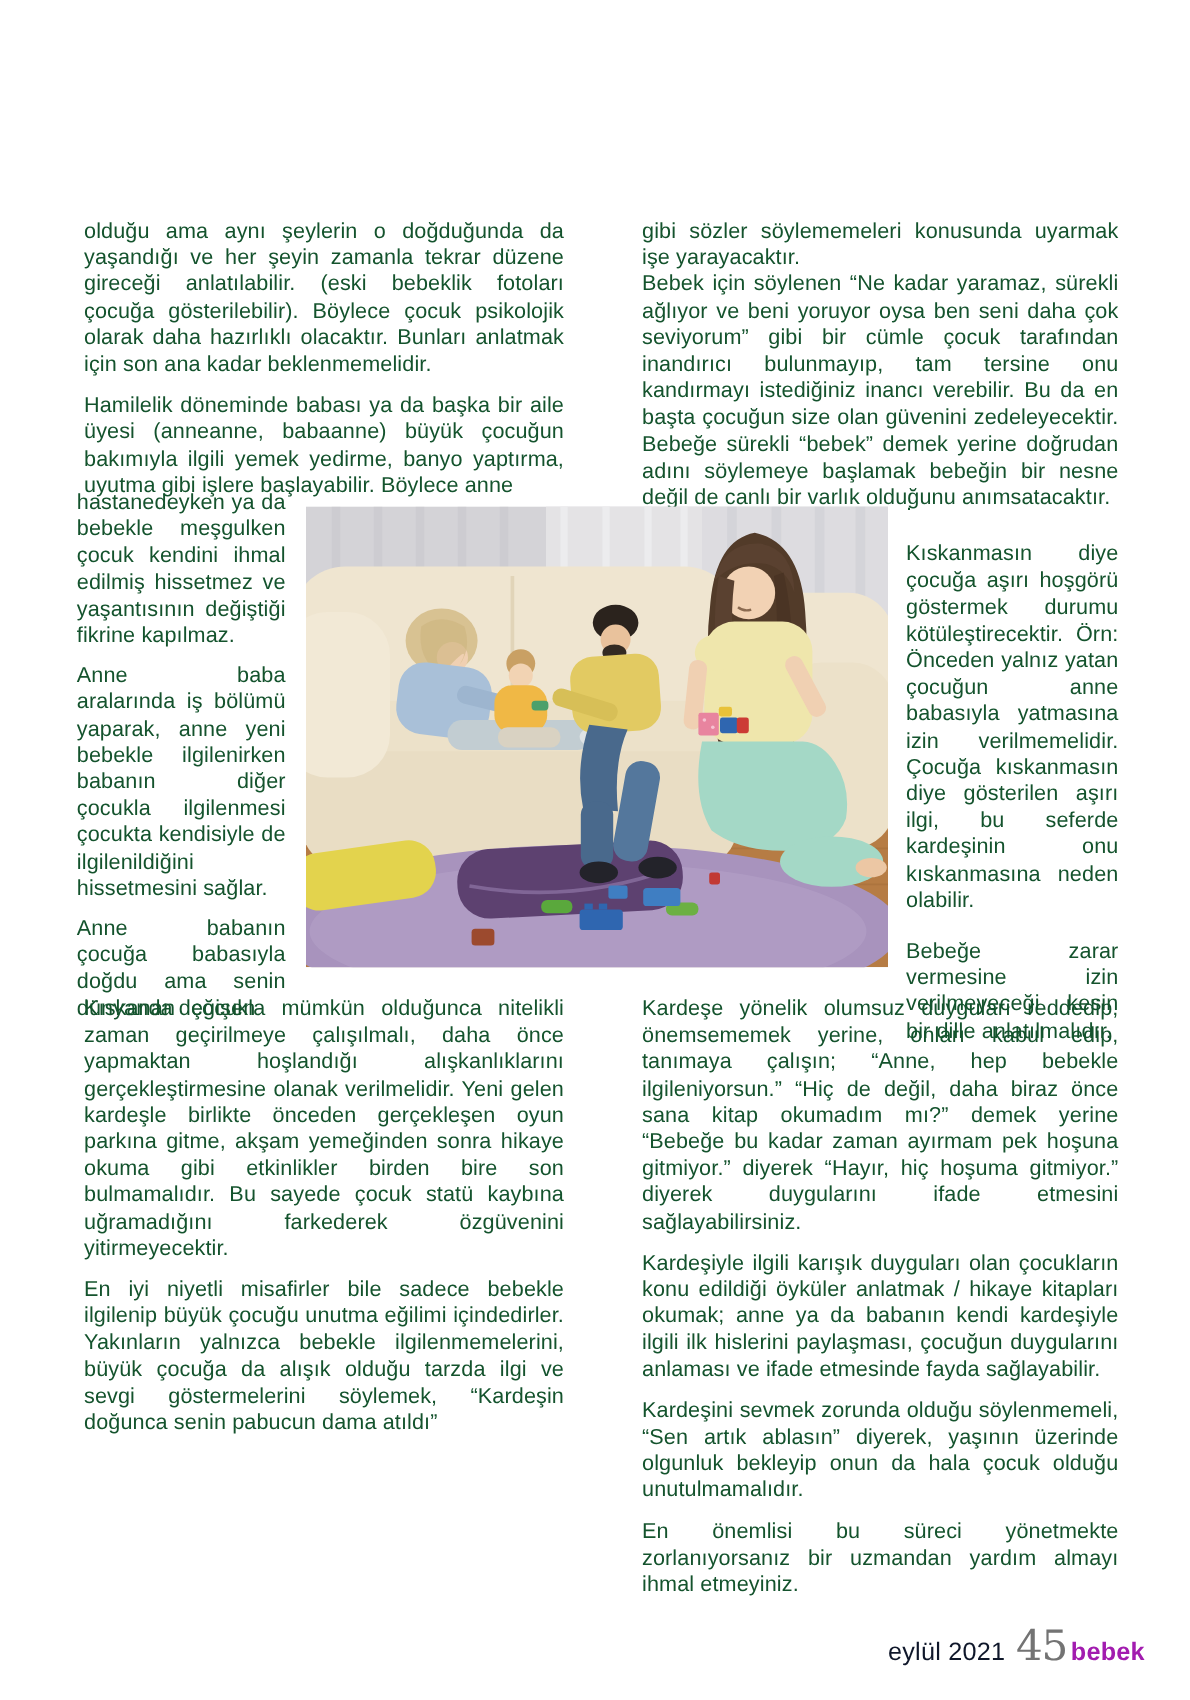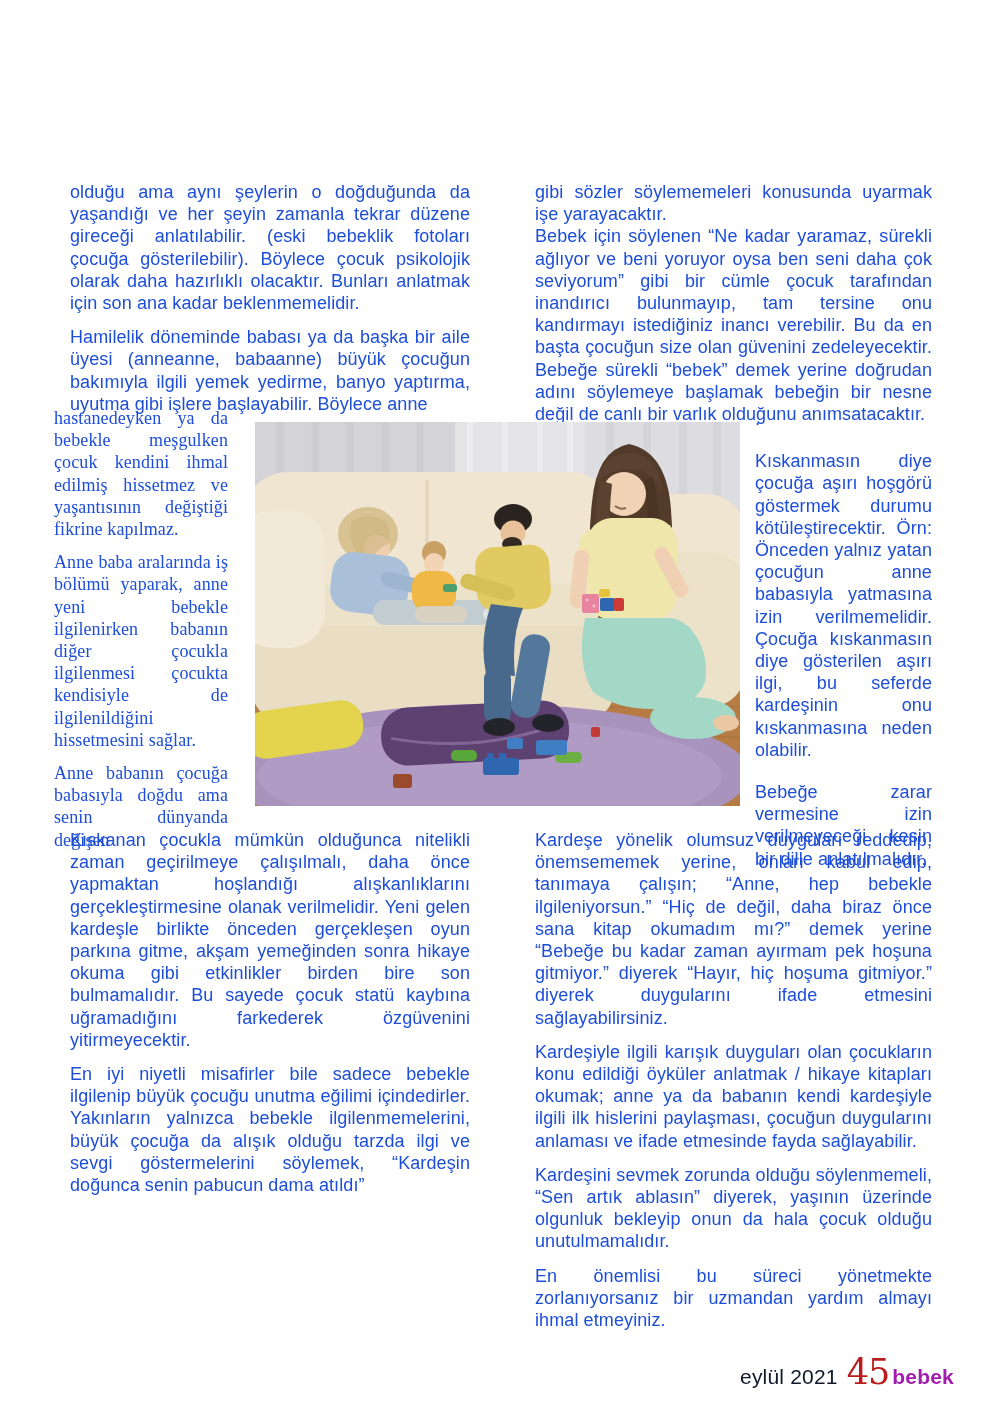--- a/index.html
+++ b/index.html
@@ -3,53 +3,53 @@
 <meta charset="utf-8">
 <style>
   html,body{margin:0;padding:0;}
   body{
     width:992px;height:1417px;position:relative;overflow:hidden;
     background:#ffffff;
     font-family:"Liberation Sans",sans-serif;
   }
   .textblock{
     position:absolute;
-    color:#1d4ed8;
+    color:#14532d;
     font-size:18px;
     line-height:22.2px;
     text-align:justify;
     letter-spacing:0.1px;
   }
   .textblock p{margin:0 0 12px 0;}
   .textblock p:last-child{margin-bottom:0;}
   .textblock p.tight{margin-bottom:0;}
   .narrow p{margin-bottom:11px;}
   .narrow p.tight{margin-bottom:0;margin-top:20px;}
   #block-left-top   {left:70px;  top:181px; width:400px;}
-  #block-left-narrow{left:54px;  top:407px; width:174px;font-family:Liberation Serif, serif;}
+  #block-left-narrow{left:64px;  top:407px; width:174px;}
   #block-left-bottom{left:70px;  top:829px; width:400px;}
   #block-right-top  {left:535px; top:181px; width:397px;}
   #block-right-narrow{left:755px;top:408px; width:177px;}
   #block-right-bottom{left:535px;top:829px; width:397px;}
   #stray-dot{margin-bottom:18px;}
   #family-photo{
     position:absolute;left:255px;top:422px;width:485px;height:384px;
     display:block;
   }
   #page-footer{
     position:absolute;top:1352px;right:38px;
     display:flex;align-items:baseline;
     white-space:nowrap;
   }
   .footer-issue{
     color:#0f172a;font-size:21px;letter-spacing:0.2px;margin-right:9px;
   }
   .footer-page-number{
     font-family:"DejaVu Serif",serif;font-weight:400;
-    color:#b91c1c;font-size:35px;letter-spacing:-1px;margin-right:3px;
+    color:#737373;font-size:35px;letter-spacing:-1px;margin-right:3px;
   }
   .footer-magazine{
     color:#a21caf;font-size:21px;font-weight:bold;letter-spacing:0.2px;
   }
 </style>
 </head>
 <body>
 
 <div class="textblock" id="block-left-top">
   <p>olduğu ama aynı şeylerin o doğduğunda da yaşandığı ve her şeyin zamanla tekrar düzene gireceği anlatılabilir. (eski bebeklik fotoları çocuğa gösterilebilir). Böylece çocuk psikolojik olarak daha hazırlıklı olacaktır. Bunları anlatmak için son ana kadar beklenmemelidir.</p>

